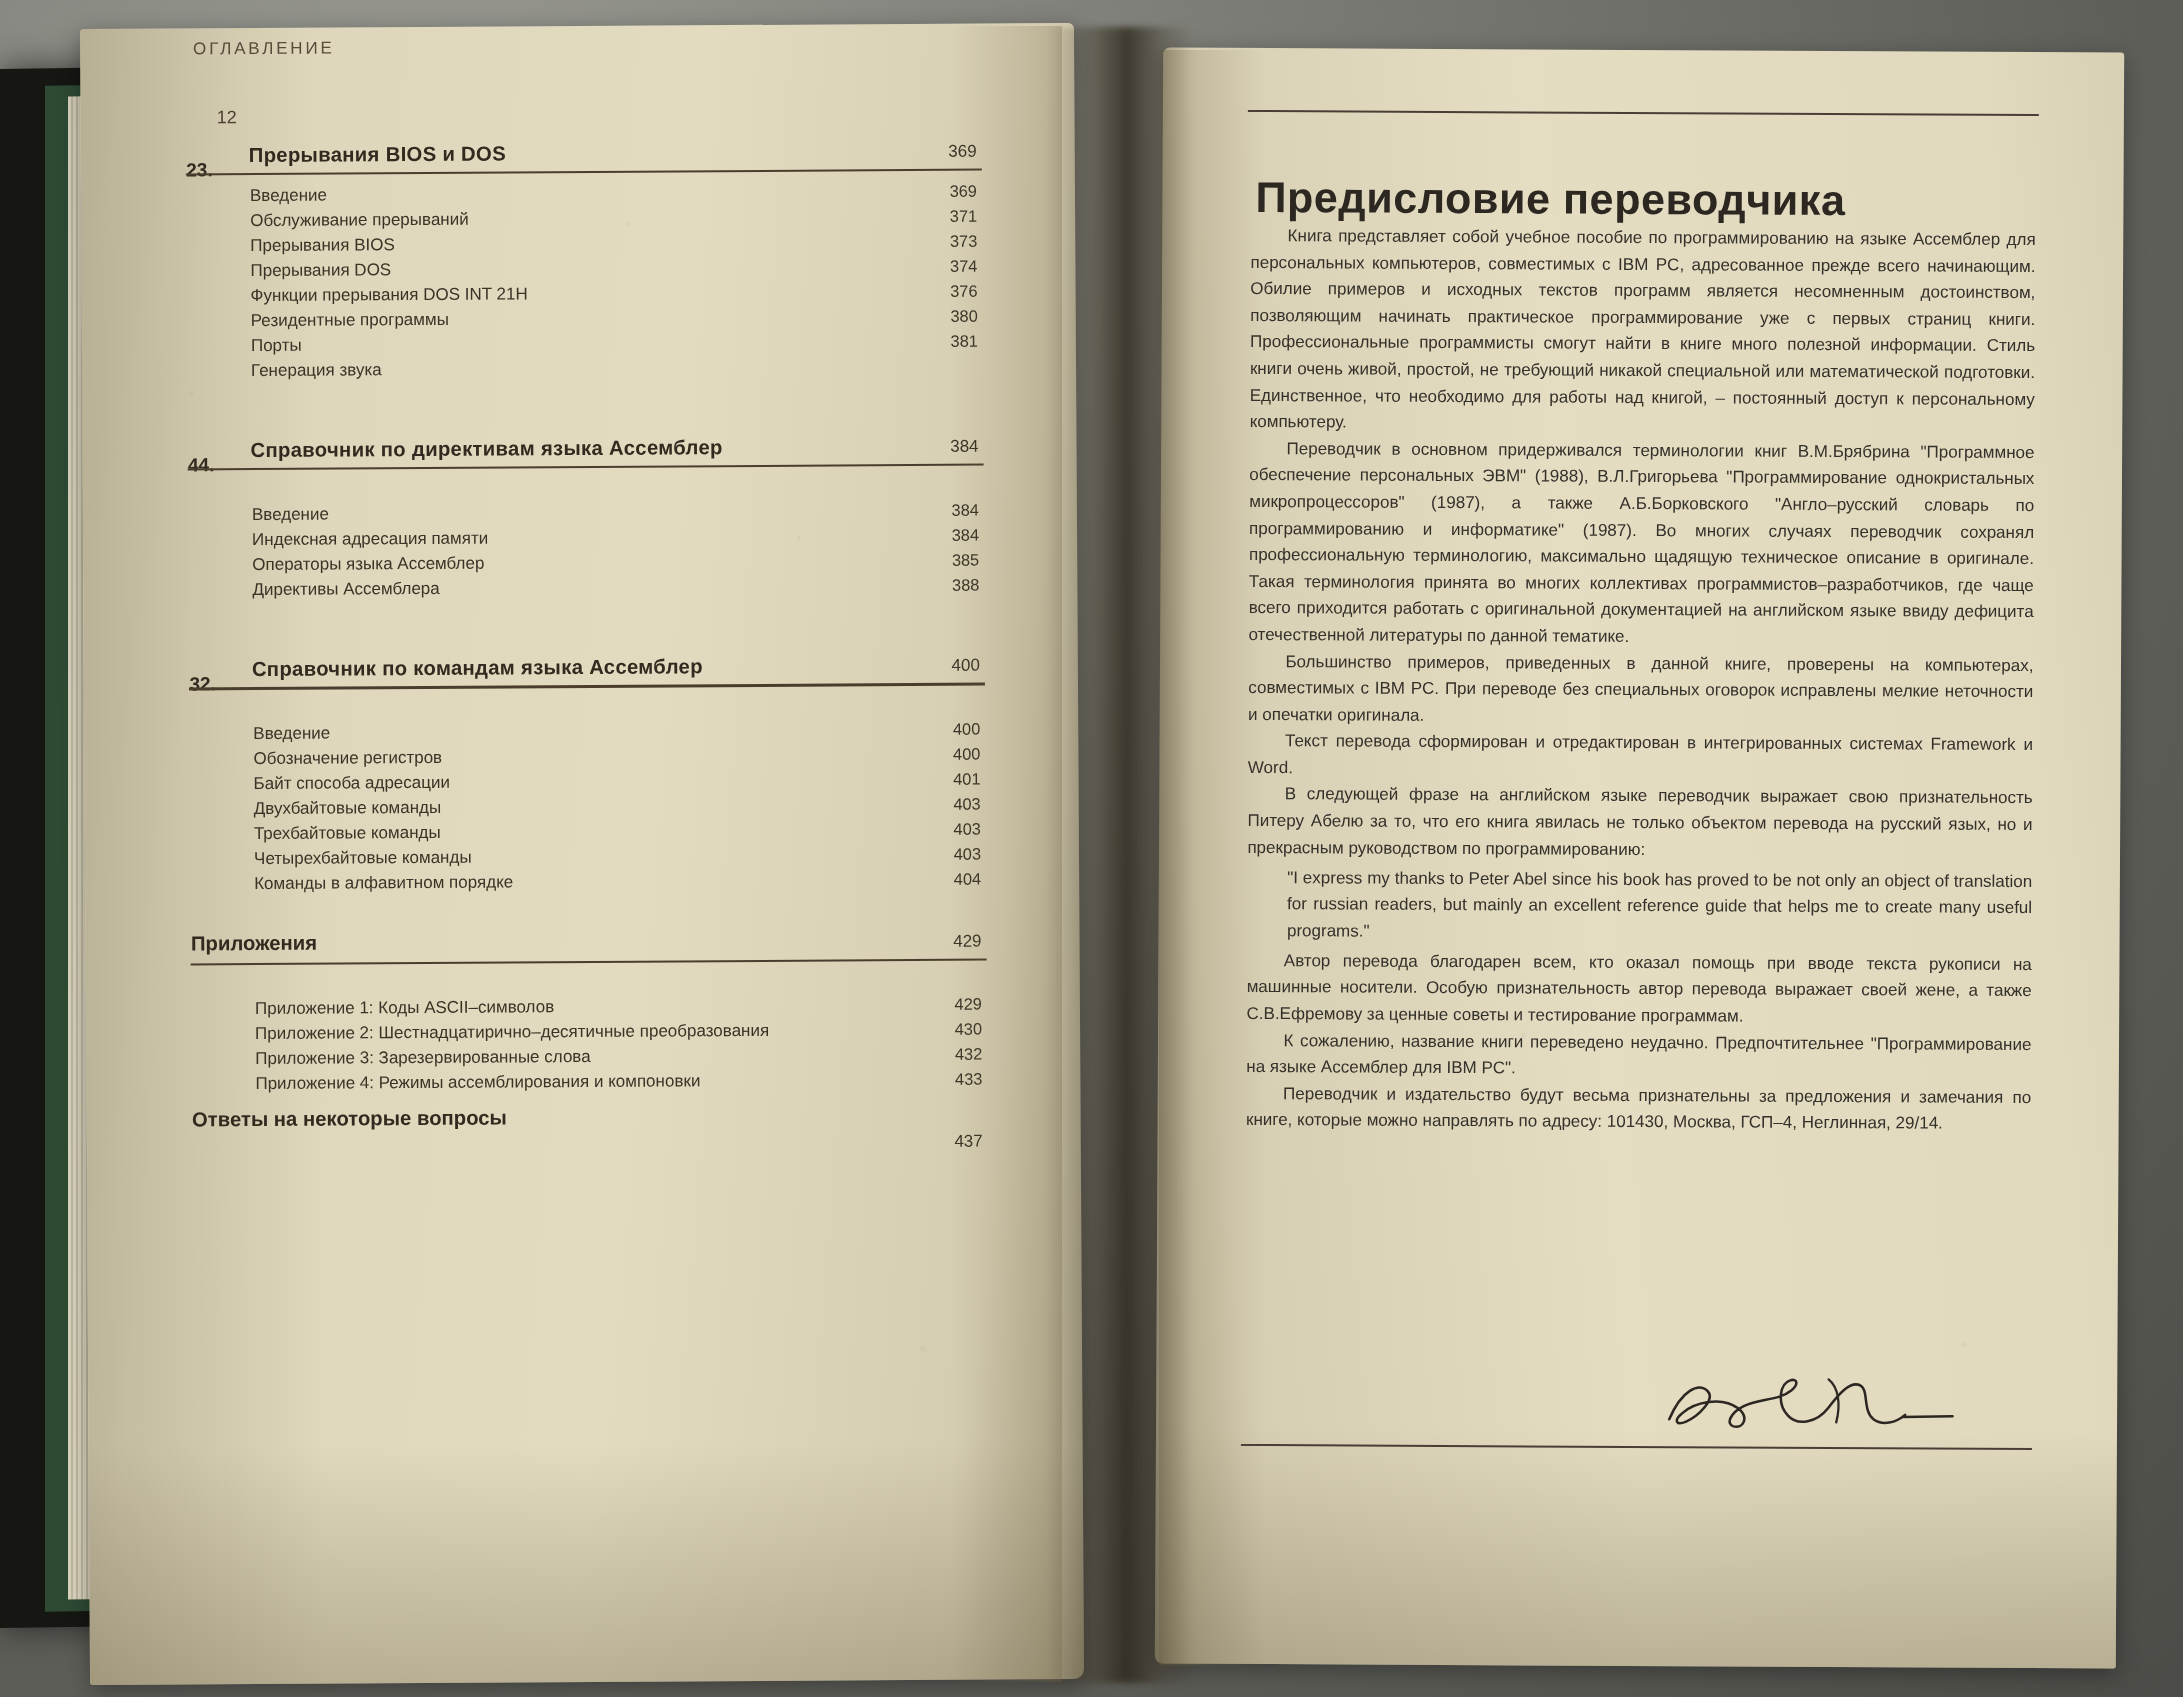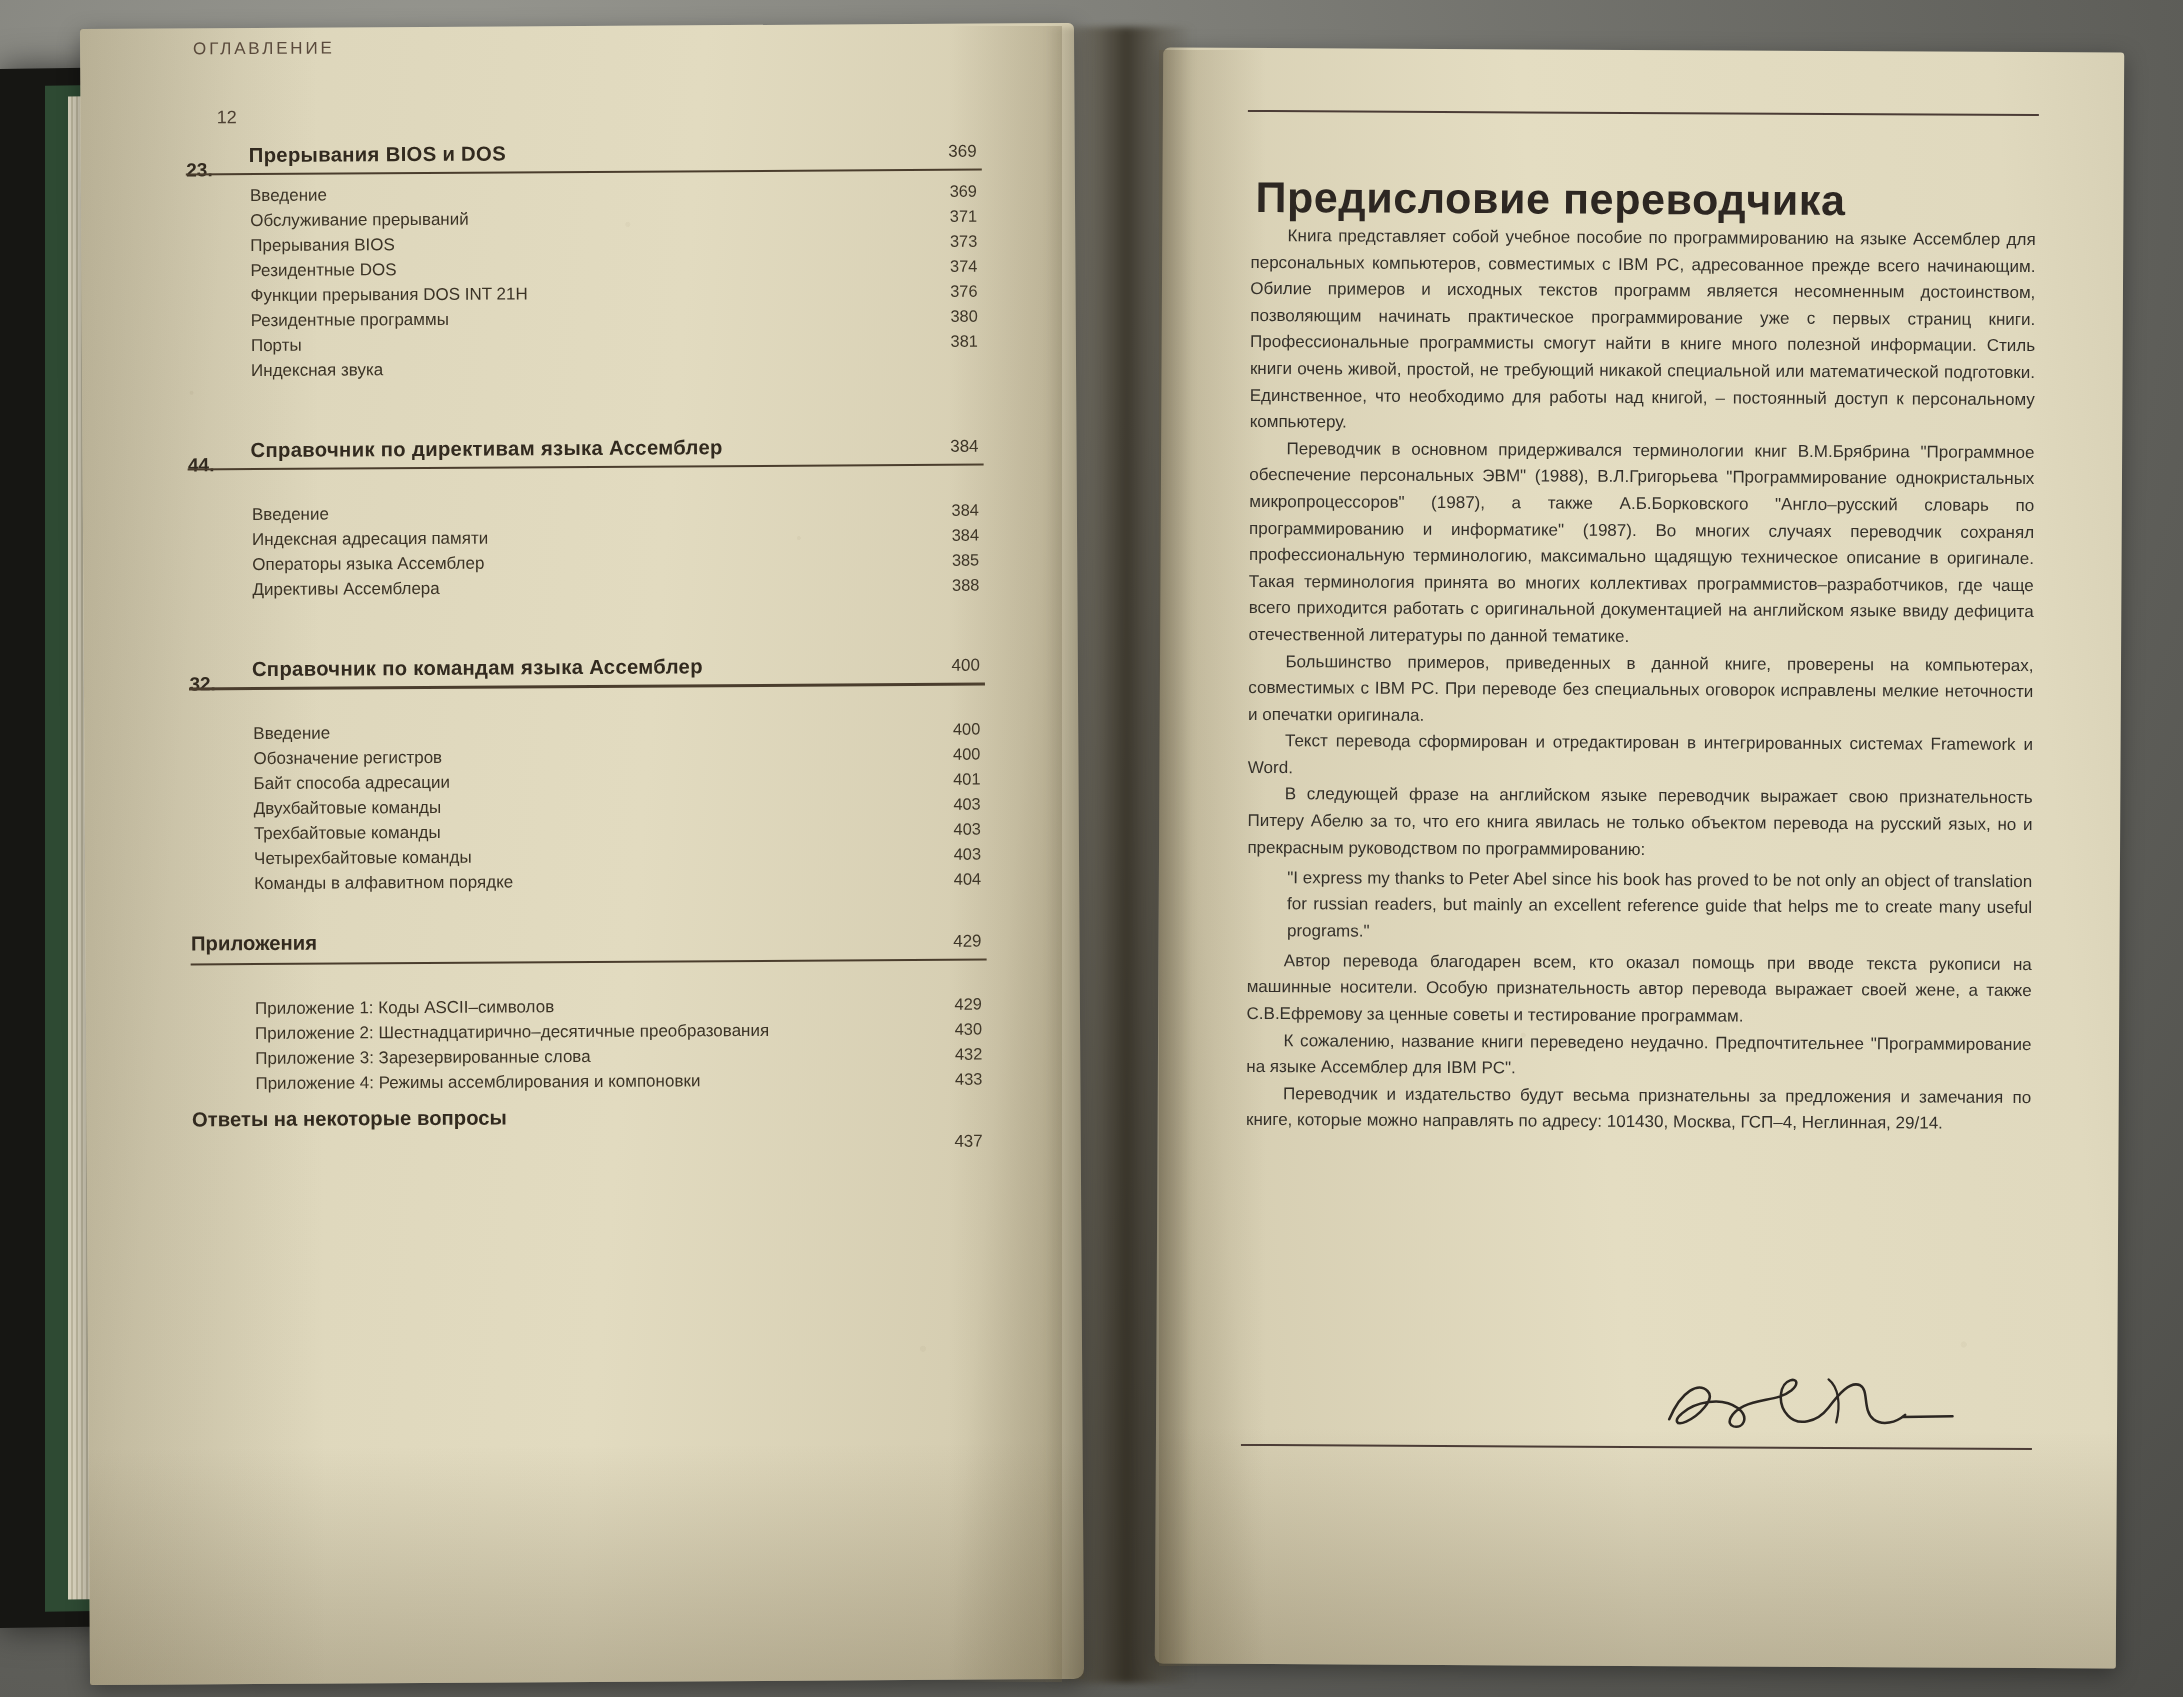--- a/index.html
+++ b/index.html
@@ -368,37 +368,37 @@
             </div>
             <div class="sub-row">
               <span class="sub-title">Обслуживание прерываний</span>
               <span class="sub-page">371</span>
             </div>
             <div class="sub-row">
               <span class="sub-title">Прерывания BIOS</span>
               <span class="sub-page">373</span>
             </div>
             <div class="sub-row">
-              <span class="sub-title">Резидентные DOS</span>
+              <span class="sub-title">Прерывания DOS</span>
               <span class="sub-page">374</span>
             </div>
             <div class="sub-row">
               <span class="sub-title">Функции прерывания DOS INT 21H</span>
               <span class="sub-page">376</span>
             </div>
             <div class="sub-row">
               <span class="sub-title">Резидентные программы</span>
               <span class="sub-page">380</span>
             </div>
             <div class="sub-row">
               <span class="sub-title">Порты</span>
               <span class="sub-page">381</span>
             </div>
             <div class="sub-row">
-              <span class="sub-title">Индексная звука</span>
+              <span class="sub-title">Генерация звука</span>
               <span class="sub-page"></span>
             </div>
           </div>
 
           <div class="spacer-md"></div>
 
           <div class="chapter-row">
             <span class="chapter-num">44.</span>
             <span class="chapter-title">Справочник по директивам языка Ассемблер</span>
             <span class="chapter-page">384</span>

